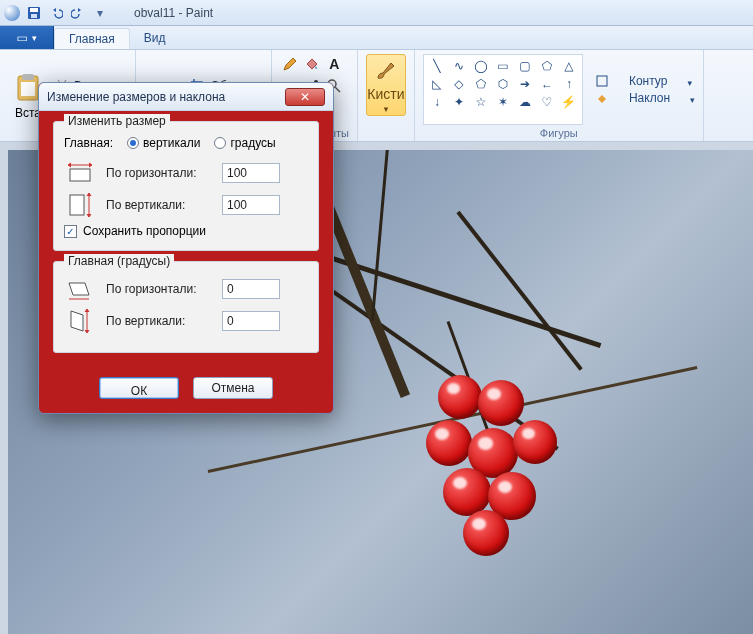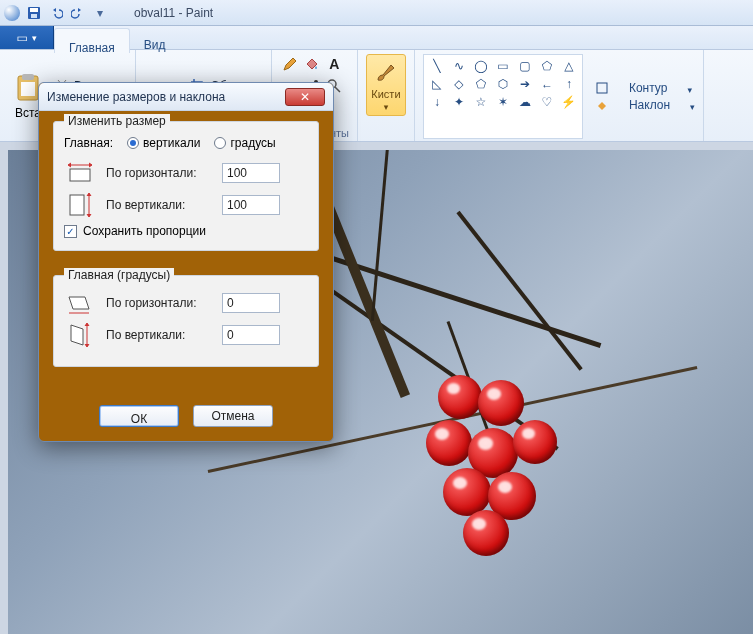--- a/index.html
+++ b/index.html
@@ -9,21 +9,21 @@
 .titlebar { height: 26px; background: linear-gradient(#e8f0fb,#d6e4f5); display: flex; align-items: center; padding: 0 4px; border-bottom: 1px solid #a9bcd6; }
 .titlebar .orb { width: 16px; height: 16px; border-radius: 50%; background: radial-gradient(circle at 30% 30%, #fff, #3a78c8); margin-right: 4px; }
 .qat { display: flex; gap: 2px; align-items: center; }
 .qat .qbtn { width: 20px; height: 20px; display: flex; align-items: center; justify-content: center; border-radius: 2px; }
 .title-text { margin-left: 24px; color: #3b4a63; }
 
 
 .tabstrip { height: 24px; background: linear-gradient(#eaf1fb,#dce8f7); display: flex; align-items: stretch; border-bottom: 1px solid #b9c9e0; }
 .file-btn { width: 54px; background: linear-gradient(#2f6dc0,#1b5aad); color: #fff; display: flex; align-items: center; justify-content: center; border-right: 1px solid #0e3f80; font-size: 11px; }
 .file-btn .arrow { margin-left: 4px; font-size: 9px; }
-.tab { padding: 12px 14px; display: flex; color: #264d82; border-right: 1px solid transparent; }
+.tab { padding: 0 14px; display: flex; align-items: center; color: #264d82; border-right: 1px solid transparent; }
 .tab.active { background: #f4f8fd; border-top: 1px solid #cfdcee; border-left: 1px solid #cfdcee; border-right: 1px solid #cfdcee; border-radius: 3px 3px 0 0; margin-top: 2px; }
 
 
 .ribbon { height: 92px; background: linear-gradient(#f4f8fd,#e7eff9); border-bottom: 1px solid #b9c9e0; display: flex; }
 .group { border-right: 1px solid #cad8ea; padding: 4px 8px 2px 8px; display: flex; flex-direction: column; }
 .group-body { flex: 1; display: flex; gap: 6px; }
 .group-label { text-align: center; font-size: 11px; color: #5c7299; padding-top: 2px; }
 .big-btn { width: 40px; display: flex; flex-direction: column; align-items: center; justify-content: center; gap: 2px; }
 .big-btn .ico { width: 32px; height: 32px; }
 .small-row { display: flex; align-items: center; gap: 4px; color: #1a2b45; font-size: 11px; }
@@ -37,26 +37,26 @@
 .drop-lbl { display: flex; align-items: flex-end; gap: 20px; color: #264d82; font-size: 11px; }
 
 
 .canvas-area { position: absolute; top: 142px; left: 0; right: 0; bottom: 0; background: #cdd6e3; }
 .canvas-img { position: absolute; left: 8px; top: 8px; right: 0; bottom: 0; background: linear-gradient(135deg,#6b7f98 0%, #8fa2b9 35%, #b2c0d1 60%, #7b8ea4 100%); overflow: hidden; }
 .branch { position: absolute; background: #2c2419; transform-origin: left center; }
 .berry { position: absolute; border-radius: 50%; background: radial-gradient(circle at 35% 30%, #ff6a6a, #d10f0f 60%, #8a0505); box-shadow: inset -2px -3px 6px rgba(0,0,0,.4); }
 .berry .hl { position: absolute; width: 30%; height: 25%; left: 20%; top: 18%; background: rgba(255,255,255,.8); border-radius: 50%; filter: blur(1px); }
 
 
-.backdrop-dialog { position: absolute; left: 38px; top: 82px; width: 296px; background: #a16207; border: 1px solid #6f8ab0; border-radius: 6px; box-shadow: 0 6px 24px rgba(0,0,0,.45); overflow: hidden; }
+.backdrop-dialog { position: absolute; left: 38px; top: 82px; width: 296px; background: #b91c1c; border: 1px solid #6f8ab0; border-radius: 6px; box-shadow: 0 6px 24px rgba(0,0,0,.45); overflow: hidden; }
 .dlg-title { height: 28px; background: linear-gradient(#f7fbff,#dfe8f4); display: flex; align-items: center; padding: 0 8px; border-bottom: 1px solid #c6d3e5; }
 .dlg-title-text { flex: 1; color: #223552; }
 .dlg-close { width: 40px; height: 18px; background: linear-gradient(#e98a86,#c93c34); border: 1px solid #8a2a24; border-radius: 3px; color: #fff; display: flex; align-items: center; justify-content: center; font-size: 11px; }
 .dlg-body { padding: 10px 14px 6px 14px; }
-.fieldset { border: 1px solid #cfd6e0; border-radius: 3px; padding: 10px 10px 12px 10px; margin-bottom: 24px; background: #f2f2f2; }
+.fieldset { border: 1px solid #cfd6e0; border-radius: 3px; padding: 10px 10px 12px 10px; margin-bottom: 10px; background: #f2f2f2; }
 .fieldset .legend { position: relative; top: -18px; background: #f2f2f2; padding: 0 4px; display: inline-block; color: #222; }
 .fieldset .inner { margin-top: -10px; }
 .row { display: flex; align-items: center; gap: 10px; margin-bottom: 6px; }
 .radio-row { display: flex; align-items: center; gap: 14px; margin-bottom: 10px; }
 .radio { display: flex; align-items: center; gap: 4px; }
 .radio .rdot { width: 12px; height: 12px; border: 1px solid #6e7a8c; border-radius: 50%; display: flex; align-items: center; justify-content: center; background: #fff; }
 .radio.checked .rdot::after { content: ""; width: 6px; height: 6px; background: #2b6cd1; border-radius: 50%; }
 .dim-ico { width: 32px; height: 26px; display: flex; align-items: center; justify-content: center; }
 .dim-lbl { width: 106px; color: #222; line-height: 1.2; }
 .num-input { width: 58px; height: 20px; border: 1px solid #a9b7cb; background: #fff; padding: 0 4px; color: #222; }
@@ -208,21 +208,21 @@
     </div>
     <div class="group-label">Инструменты</div>
   </div>
 
   <div class="group">
     <div class="group-body">
       <div class="brush-btn">
         <svg width="28" height="28">
             <path d="M6 22c0-3 2-5 5-5l8-10 3 3-10 8c0 3-2 5-6 4z" fill="#c58a3a" stroke="#7a5420"></path>
           </svg>
-        <span style="font-size:11px;color:#6a4a10">Кисти</span>
+        <span style="font-size:14px;color:#6a4a10">Кисти</span>
         <span style="font-size:9px;color:#6a4a10">▾</span>
       </div>
     </div>
     <div class="group-label"></div>
   </div>
 
   <div class="group">
     <div class="group-body">
       <div class="shapes-grid">
         <div class="sc">╲</div>
@@ -257,20 +257,21 @@
           </div>
         <div class="drop-lbl">
             <svg width="14" height="14">
               <path d="M3 8l4-4 4 4-4 4z" fill="#e8a23a"></path>
             </svg>
             <span>Наклон</span>
             <span style="font-size:9px">▾</span>
           </div>
       </div>
     </div>
+    <div class="group-label">Фигуры</div>
   </div>
 
 </div>
 
 <div class="canvas-area">
   <div class="canvas-img">
 
     <div class="branch" style="left:60px;top:20px;width:560px;height:5px;transform:rotate(18deg);"></div>
     <div class="branch" style="left:140px;top:10px;width:500px;height:4px;transform:rotate(35deg);"></div>
     <div class="branch" style="left:300px;top:0px;width:260px;height:10px;transform:rotate(68deg);background:#3a2f1e;"></div>

